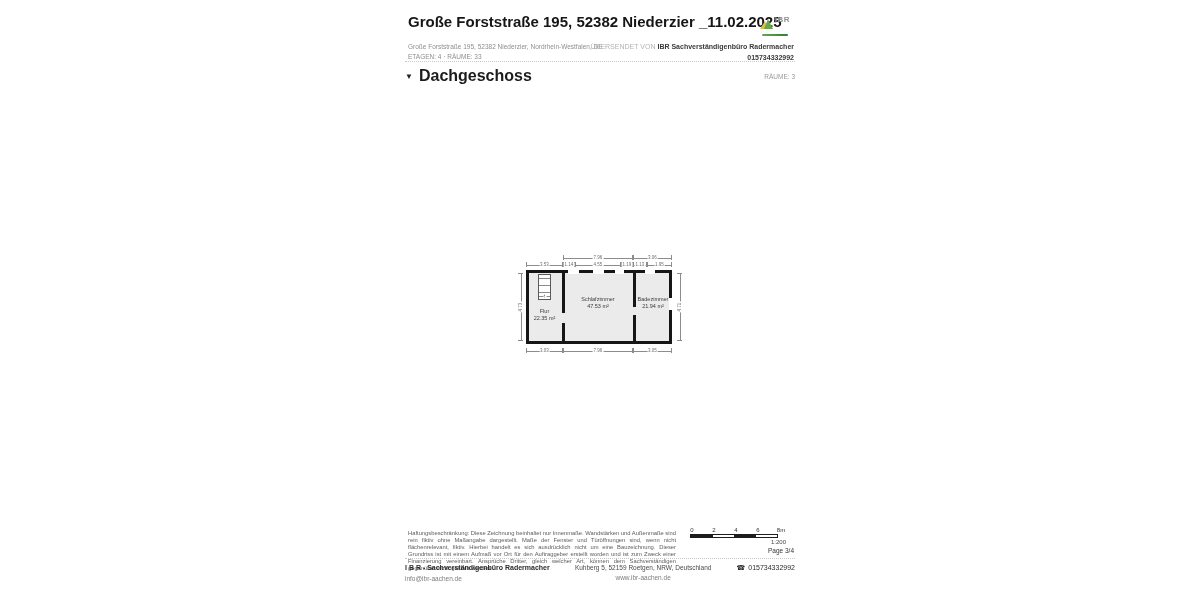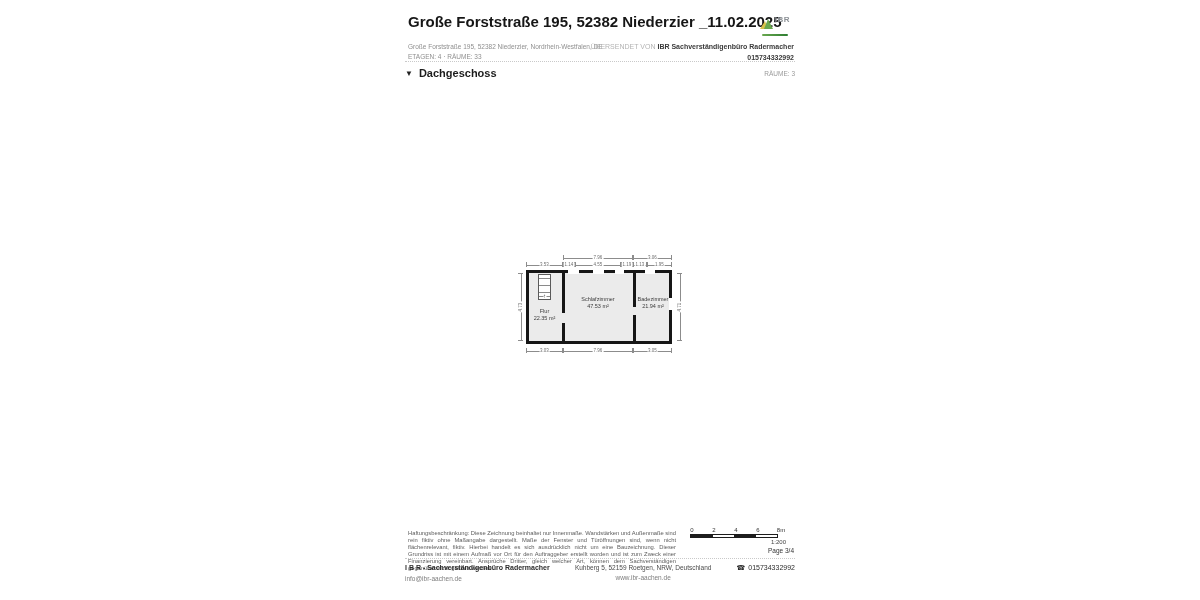--- a/index.html
+++ b/index.html
@@ -15,21 +15,21 @@
   .logo .logo-text { font-size:8px; font-weight:700; color:#8d9297; letter-spacing:0.5px; }
   .logo .logo-bar { height:2px; width:26px; margin:1px auto 0; background:linear-gradient(to right,#6aa84f,#2e7d32); border-radius:1px; }
   .subhead-left { position:absolute; left:408px; top:42px; width:260px; font-size:6.5px; color:#8f8f8f; line-height:1.6; }
   .subhead-right { position:absolute; left:494px; top:42px; width:300px; text-align:right; font-size:7px; line-height:1.5; }
   .subhead-right .muted { color:#b3b3b3; }
   .subhead-right .strong { color:#3a3a3a; font-weight:700; }
   .dotted { position:absolute; left:405px; width:390px; border-top:1px dotted #c9c9c9; }
   .section-row { position:absolute; left:405px; top:67px; width:390px; display:flex; justify-content:space-between; align-items:center; }
   .section-left { display:flex; align-items:center; gap:6px; cursor:pointer; }
   .tri { font-size:8px; color:#222; }
-  .section-title { font-size:11px; font-weight:700; color:#1c1c1c;text-align:center; }
+  .section-title { font-size:16px; font-weight:700; color:#1c1c1c;text-align:center; }
   .section-meta { font-size:6.5px; color:#9a9a9a; }
 
   
   .plan { position:absolute; left:505px; top:253px; width:195px; height:105px; }
   .outer-walls { position:absolute; left:21px; top:17px; width:146px; height:74px;
     border:3.5px solid #161616; background:#ebebeb; }
   .wallv { position:absolute; width:2.5px; background:#161616; }
   .window { position:absolute; top:17px; height:3.5px; background:#ffffff; }
   .window-r { position:absolute; left:163.5px; width:3.5px; background:#ffffff; }
   .stairs { position:absolute; left:33px; top:21px; width:13px; height:26px; background:#fff;

